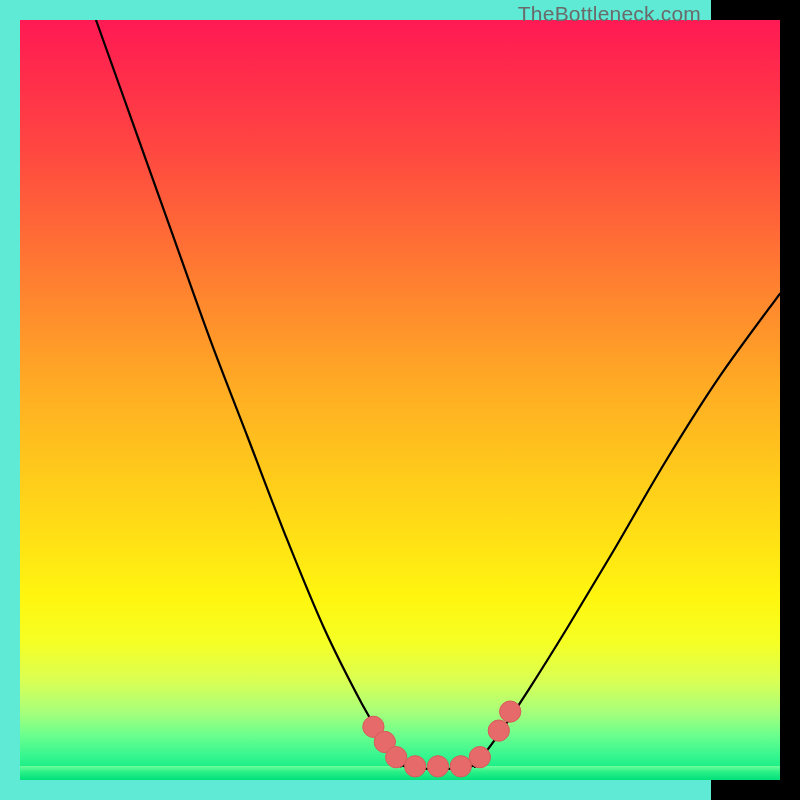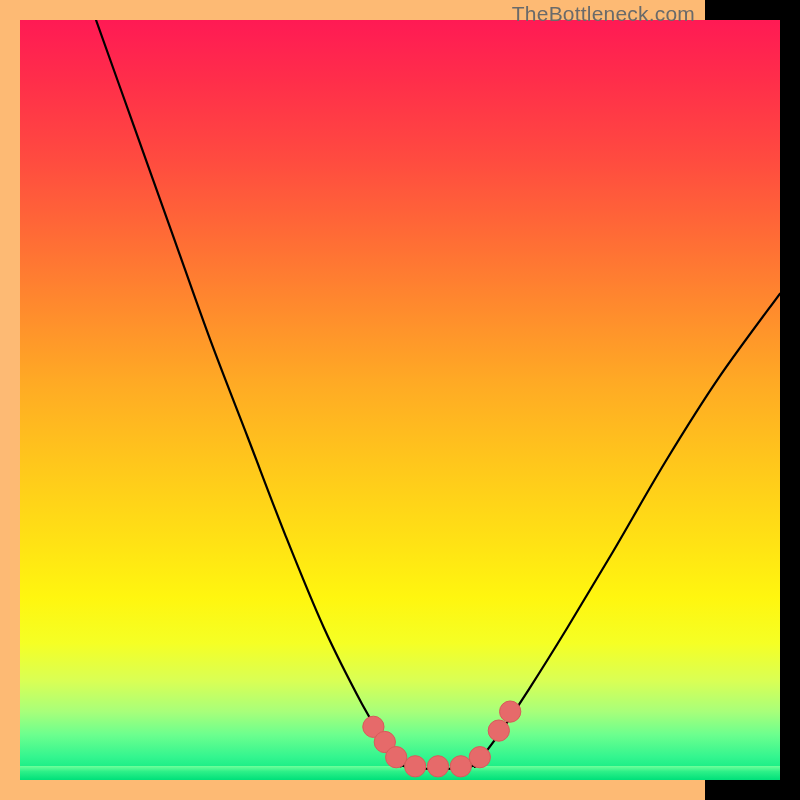--- a/index.html
+++ b/index.html
@@ -8,21 +8,22 @@
     width: 800px;
     height: 800px;
     background: #000000;
     overflow: hidden;
     font-family: Arial, Helvetica, sans-serif;
   }
   .frame {
     position: relative;
     width: 705px;
     height: 800px;
-    background: #fdba74;
+    background: #5eead4;
+    padding-left: 6px;
   }
   .plot-area {
     position: absolute;
     left: 20px;
     top: 20px;
     width: 760px;
     height: 760px;
     
     background: linear-gradient(
       to bottom,

